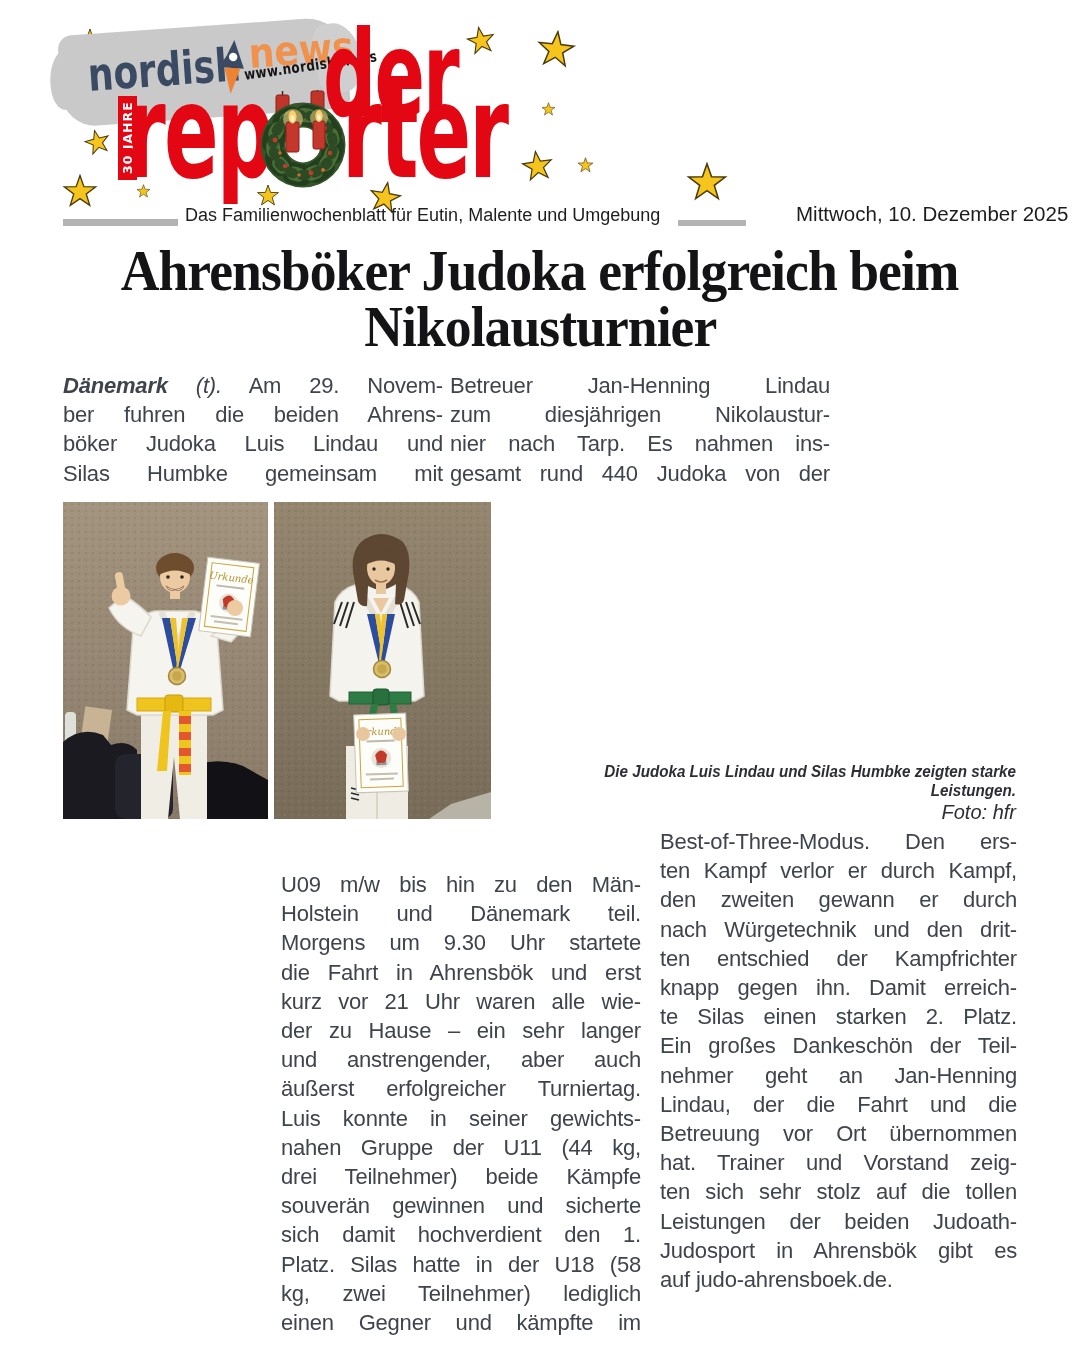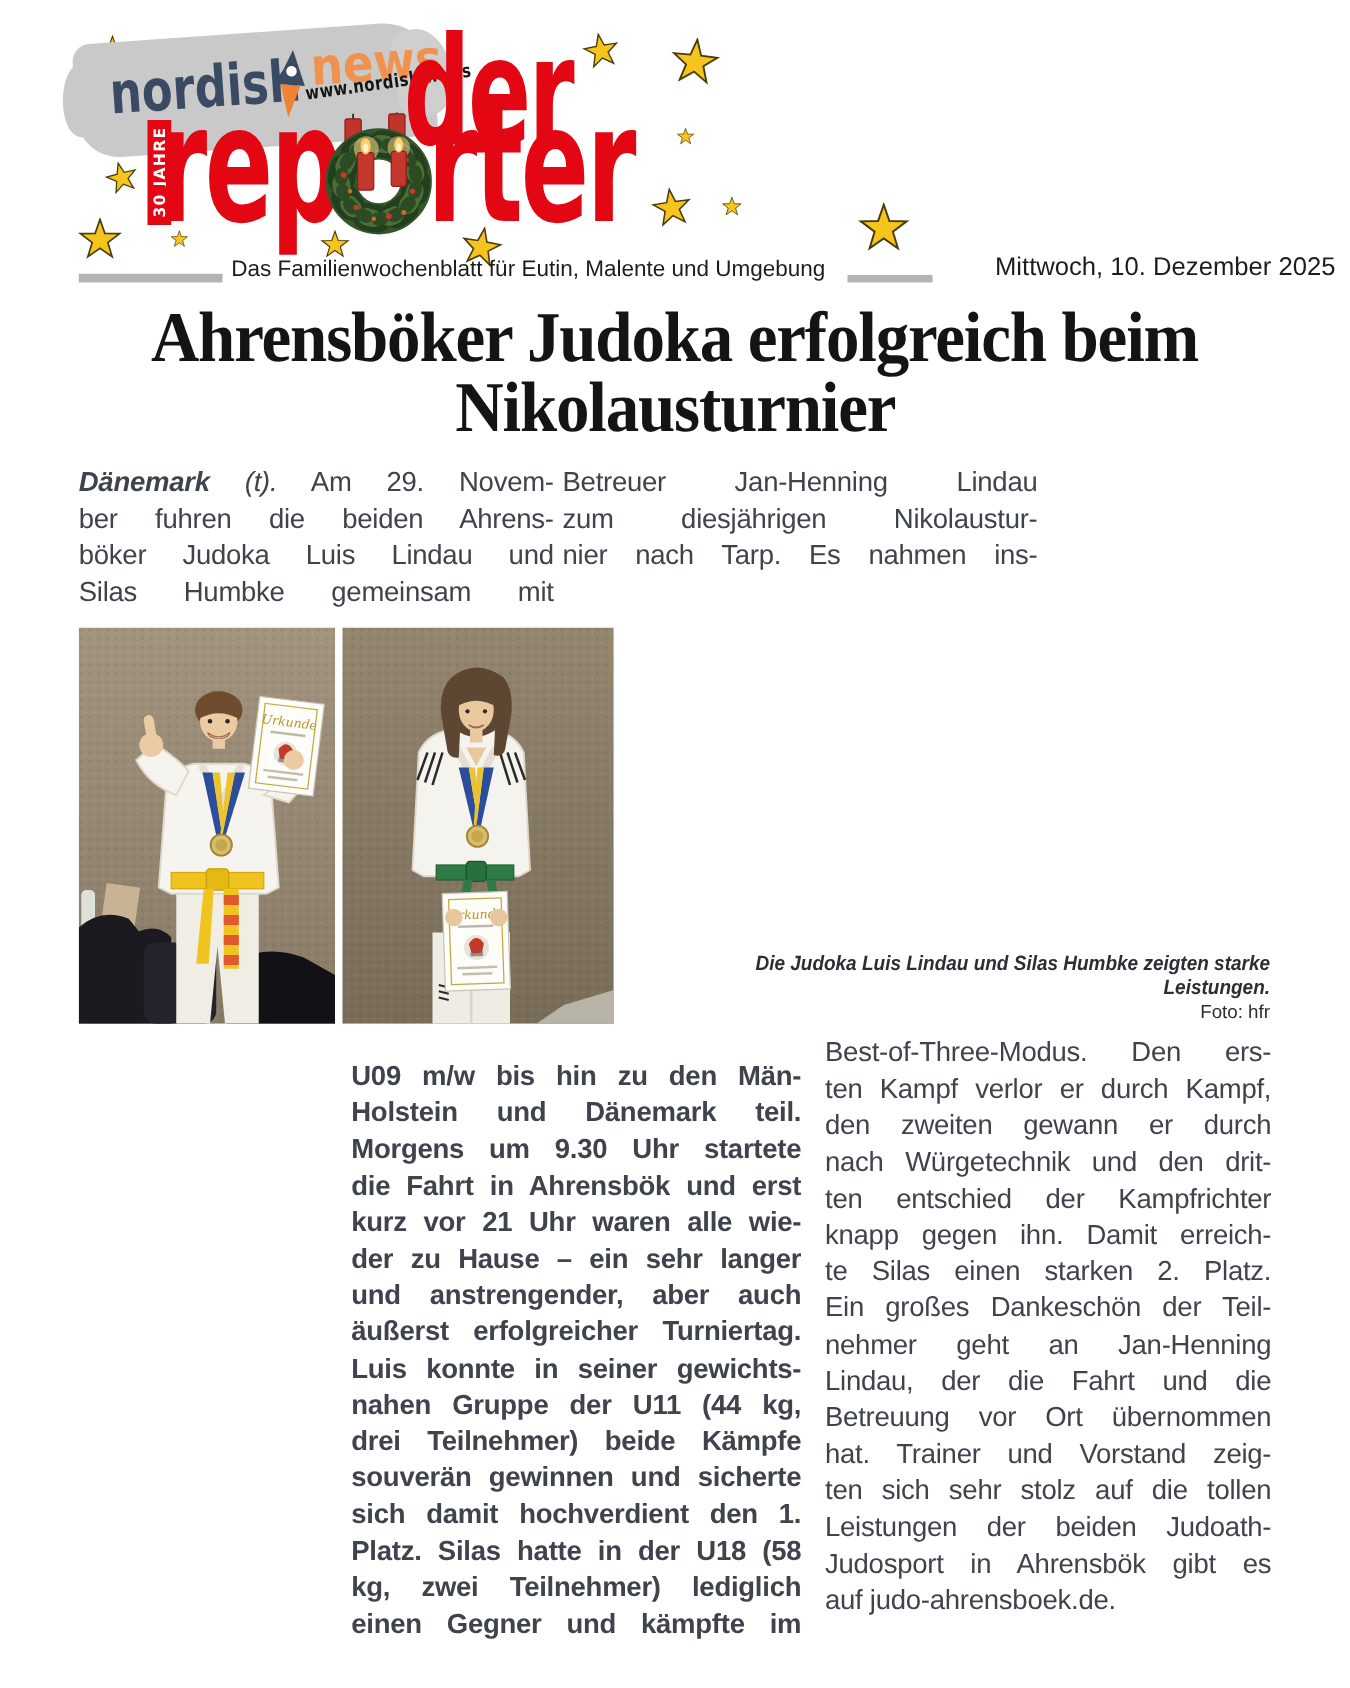--- a/index.html
+++ b/index.html
@@ -47,29 +47,29 @@
   .headline span{display:inline-block;transform:scaleX(.94);}
 
   
   .col{position:absolute;font-size:22px;line-height:29.2px;color:#3f434c;letter-spacing:-.2px;}
   .jline{text-align:justify;text-align-last:justify;}
   .end .jline:last-child{text-align-last:left;}
   .lead-loc{font-weight:700;font-style:italic;}
   .lead-t{font-style:italic;}
   .intro-col1{left:63px;top:371px;width:380px;}
   .intro-col2{left:450px;top:371px;width:380px;}
-  .body-col1{left:281px;top:846px;width:360px;font-weight:bold;}
+  .body-col1{left:281px;top:870px;width:360px;}
   .body-col2{left:660px;top:827px;width:357px;}
 
   
   .photo{position:absolute;left:63px;top:502px;width:428px;height:317px;}
   .caption-block{position:absolute;left:490px;top:762px;width:526px;text-align:right;color:#2c2e34;}
   .caption-line{font-size:16.5px;font-weight:700;font-style:italic;display:block;}
   .caption-line > span{display:inline-block;transform:scaleX(.92);transform-origin:right center;}
-  .credit-line{font-size:15px;margin-top:1px;}
+  .credit-line{font-size:20px;font-style:italic;margin-top:1px;}
 </style>
 </head>
 <body>
 
 <div class="page">
 
   <svg width="0" height="0" style="position:absolute">
     <defs>
       <path id="star-path" d="M12 1 L14.59 8.44 L22.46 8.6 L16.18 13.36 L18.47 20.9 L12 16.4 L5.53 20.9 L7.82 13.36 L1.54 8.6 L9.41 8.44 Z" fill="#f6c51d" stroke="#4a3b0a" stroke-width="0.9"></path>
     </defs>
@@ -180,20 +180,21 @@
         <div class="jline">ber fuhren die beiden Ahrens-</div>
         <div class="jline">böker Judoka Luis Lindau und</div>
         <div class="jline">Silas Humbke gemeinsam mit</div>
       </div>
   </div>
   <div class="col intro-col2">
     <div>
         <div class="jline">Betreuer Jan-Henning Lindau</div>
         <div class="jline">zum diesjährigen Nikolaustur-</div>
         <div class="jline">nier nach Tarp. Es nahmen ins-</div>
+        <div class="jline">gesamt rund 440 Judoka von der</div>
       </div>
   </div>
 
   <svg class="photo" viewBox="0 0 428 317">
     <defs>
       <linearGradient id="carpetL" x1="0" y1="0" x2="0" y2="1">
         <stop offset="0" stop-color="#a39480"></stop>
           <stop offset="1" stop-color="#887a66"></stop>
       </linearGradient>
       <linearGradient id="carpetR" x1="0" y1="0" x2="0" y2="1">

